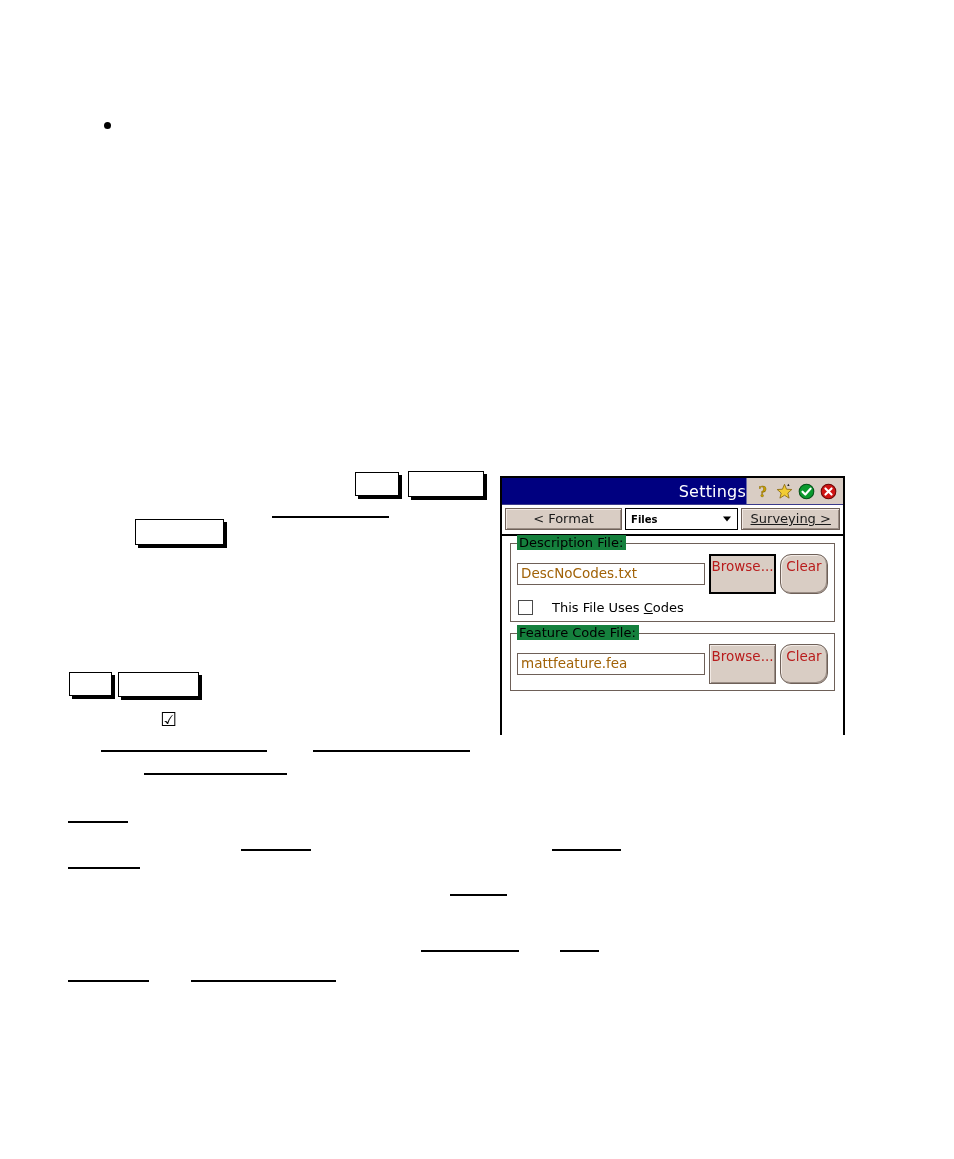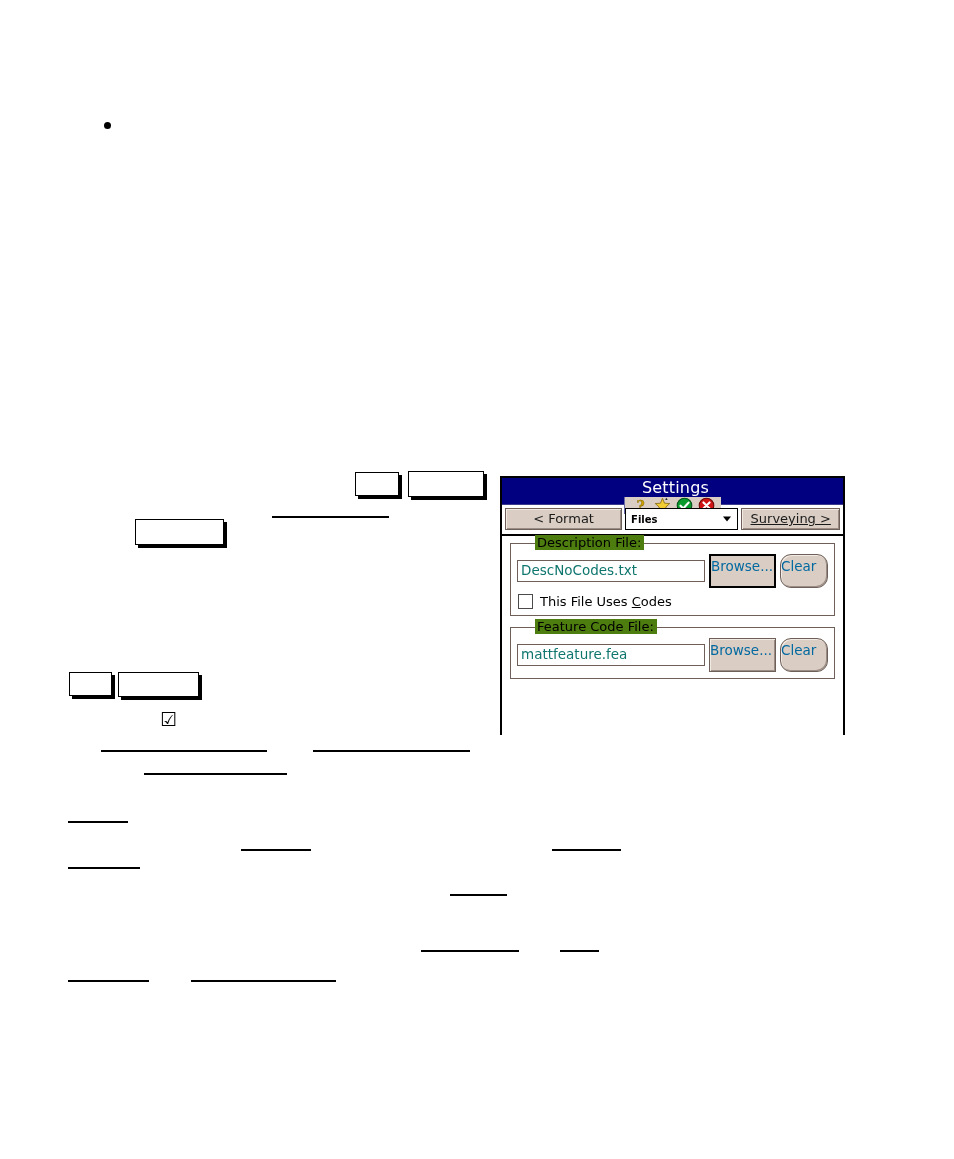--- a/index.html
+++ b/index.html
@@ -58,23 +58,22 @@
     border: 2px solid #000000;
     box-sizing: border-box;
     font-family: "DejaVu Sans", sans-serif;
   }
   .titlebar {
     position: relative;
     height: 26px;
     background: #000080;
     display: flex;
     align-items: center;
-    justify-content: space-between;
+    justify-content: flex-end;
     border-bottom: 1px solid #3a3a8c;
-    flex-direction: column;
   }
   .title-text {
     color: #ffffff;
     font-size: 16px;
     font-weight: normal;
     padding-left: 6px;
     letter-spacing: .2px;
     white-space: nowrap;
   }
   .title-icons {
@@ -147,67 +146,68 @@
   .groupbox {
     position: relative;
     border: 1.5px solid #6e6058;
     background: #ffffff;
     box-sizing: border-box;
     padding: 10px 6px 6px 6px;
     margin-bottom: 11px;
   }
   .group-title {
     position: absolute;
-    top: -9px; left: 24px;
-    background: #4d7c0f;
+    top: -9px; left: 6px;
+    background: #15803d;
     padding: 0 3px 0 2px;
     font-size: 13px;
     color: #000000;
     white-space: nowrap;
   }
   .field-row {
     display: flex;
     align-items: center;
     gap: 4px;
   }
   .textfield {
     flex: 1;
     height: 22px;
     background: #ffffff;
     border: 1.5px solid #6e6058;
     box-sizing: border-box;
     font-size: 13.5px;
-    color: #0f766e;
+    color: #a16207;
     line-height: 19px;
     padding-left: 3px;
     white-space: nowrap;
     overflow: hidden;
   }
   .fbtn {
-    height: 34px;
+    height: 40px;
     background: #d9cdc4;
     border: 1px solid #6e6058;
     box-shadow: inset 1px 1px 0 #f2eae5, inset -1px -1px 0 #9a8d85;
     font-size: 13.5px;
-    color: #0369a1;
+    color: #b91c1c;
     line-height: 22px;
+    text-align: center;
     box-sizing: border-box;
     white-space: nowrap;
   }
   .fbtn.browse { width: 67px; }
   .fbtn.clear  { width: 48px; border-radius: 11px; }
   .fbtn.focused {
     border: 2px solid #000000;
     box-shadow: none;
     line-height: 20px;
   }
   .check-row {
     display: flex;
     align-items: flex-end;
-    gap: 7px;
+    gap: 19px;
     margin-top: 6px;
     padding-left: 1px;
   }
   .checkbox {
     width: 15px; height: 15px;
     background: #ffffff;
     border: 1.5px solid #4a4a4a;
     box-sizing: border-box;
     flex: 0 0 auto;
   }

